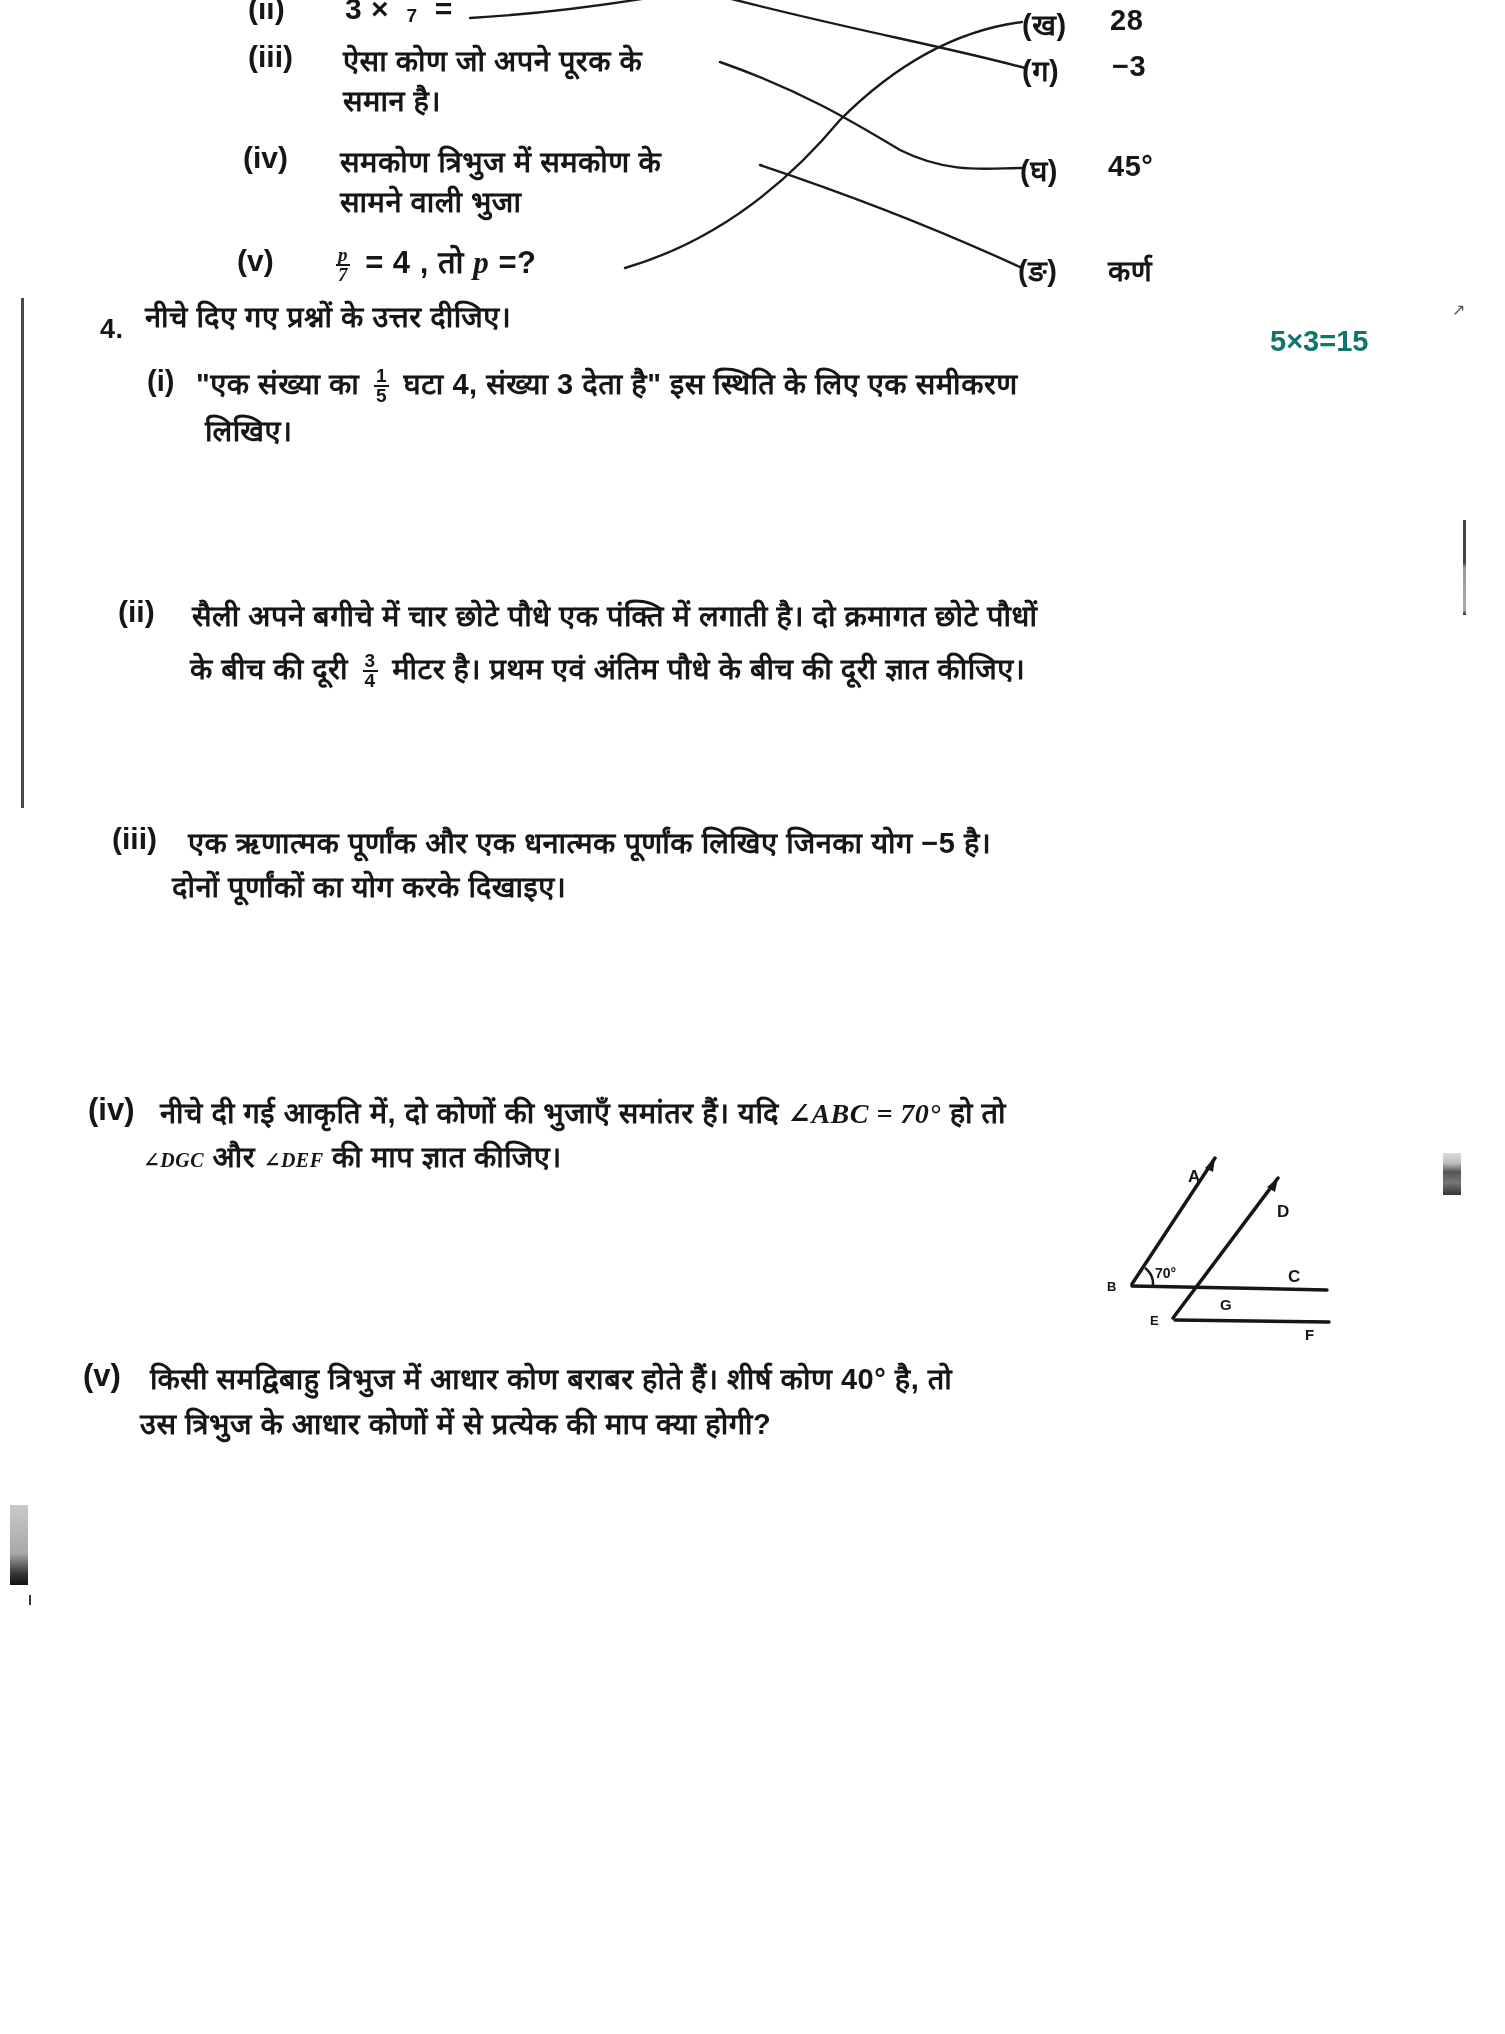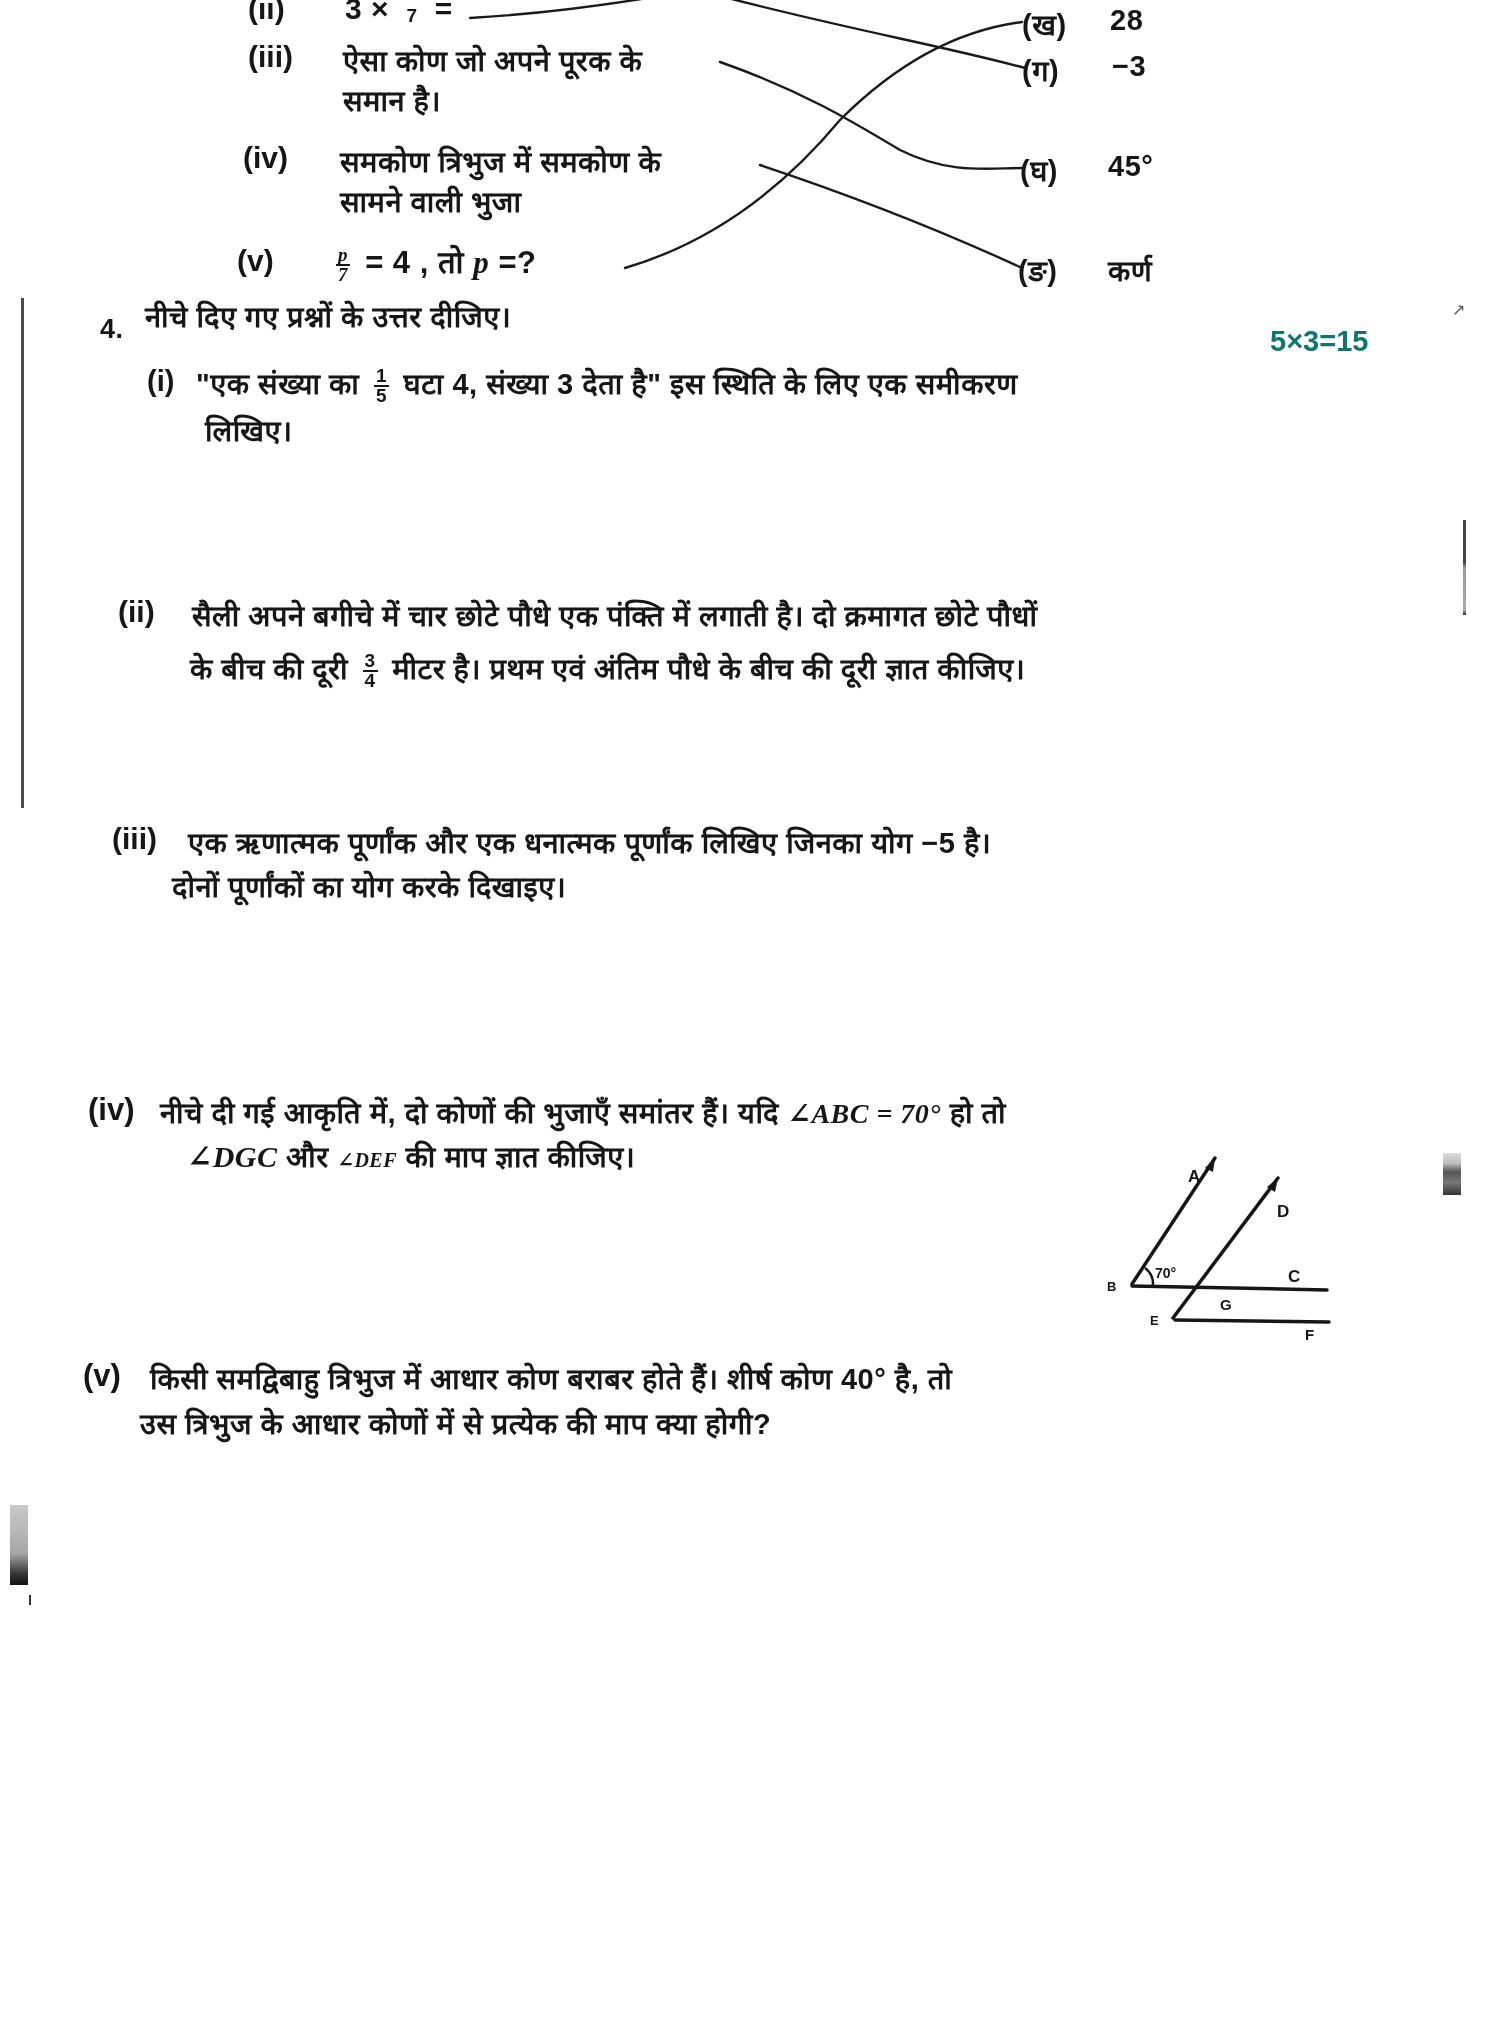--- a/index.html
+++ b/index.html
@@ -163,21 +163,21 @@
   <div class="t" style="left:188px; top:822px;">एक ऋणात्मक पूर्णांक और एक धनात्मक पूर्णांक लिखिए जिनका योग −5 है।</div>
   <div class="t" style="left:172px; top:866px;">दोनों पूर्णांकों का योग करके दिखाइए।</div>
 
   <div class="roman" style="left:88px; top:1092px; font-size:31px;">(iv)</div>
   <div class="t" style="left:160px; top:1092px;">
     <span>नीचे दी गई आकृति में, दो कोणों की भुजाएँ समांतर हैं। यदि</span>
     <span class="math" style="font-size:28px;">∠ABC = 70°</span>
     <span>हो तो</span>
   </div>
   <div class="t" style="left:143px; top:1136px;">
-    <span class="math" style="font-size:30px;margin-left:44px;">∠DGC</span>
+    <span class="math" style="font-size:20px;">∠DGC</span>
     <span>और</span>
     <span class="math" style="font-size:20px;">∠DEF</span>
     <span>की माप ज्ञात कीजिए।</span>
   </div>
 
   <svg width="240" height="220" style="left:1095px; top:1150px;">
     <g stroke="#161616" stroke-width="3.5" stroke-linecap="round" fill="none">
 
       <line x1="37" y1="134" x2="120" y2="8"></line>
 

